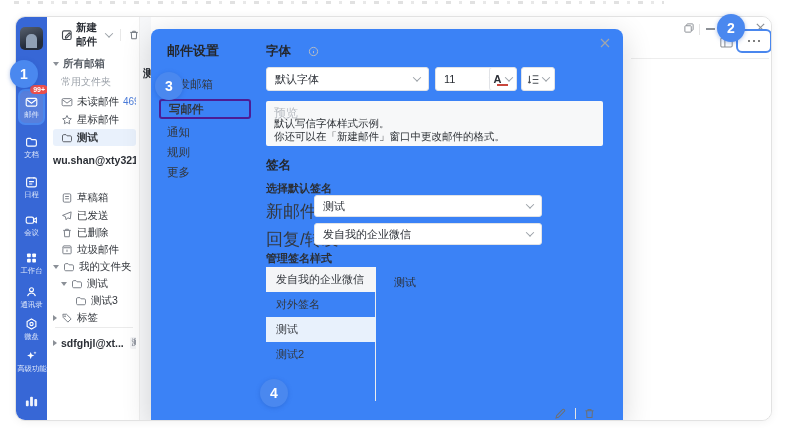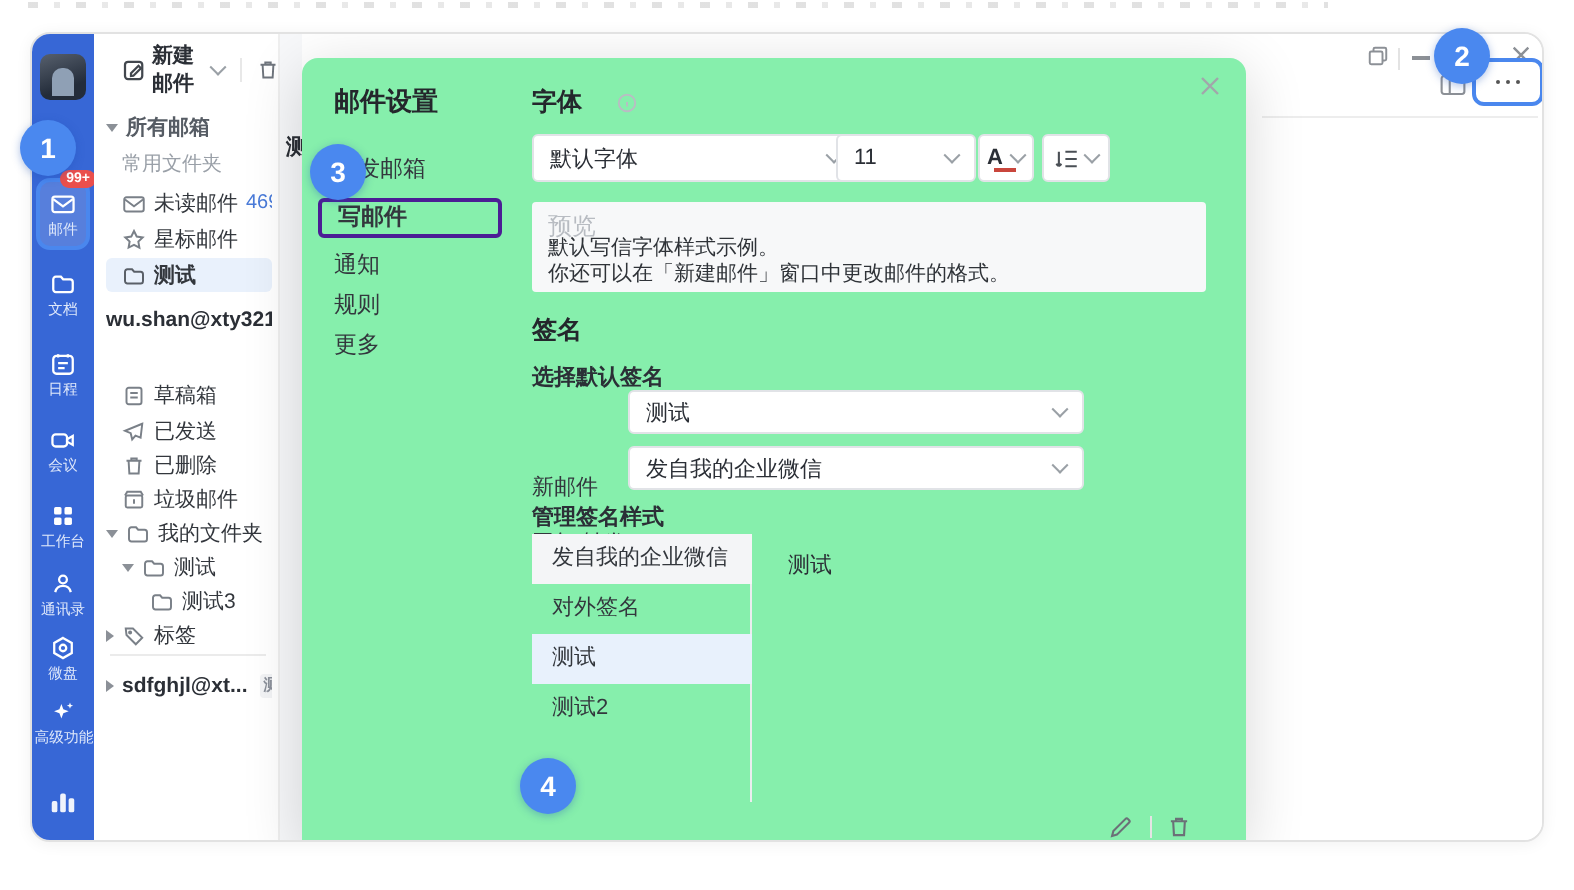--- a/index.html
+++ b/index.html
@@ -47,30 +47,30 @@
   
   .rpane { position:absolute; left:607px; top:0; right:0; height:405px; background:#fff; }
   .rpane .hdiv { position:absolute; left:8px; right:2px; top:41px; border-top:1px solid #ededed; }
   .wc { position:absolute; display:flex; align-items:center; color:#8c9096; }
   .wc-sep { width:1px; height:11px; background:#e3e3e3; }
   .minus { width:9px; height:1.5px; background:#8c9096; }
   .morebox { position:absolute; left:720px; top:12px; width:36px; height:24px; border:2px solid #4a87ee; border-radius:6px;
     background:#fff; display:flex; align-items:center; justify-content:center; gap:2.5px; cursor:pointer; }
   .dot { width:2.5px; height:2.5px; border-radius:50%; background:#555; }
   
-  .modal { position:absolute; left:135px; top:12px; width:472px; height:393px; background:#86efac; border-radius:8px 8px 0 0;
+  .modal { position:absolute; left:135px; top:12px; width:472px; height:393px; background:#3b82f6; border-radius:8px 8px 0 0;
     box-shadow:0 6px 30px rgba(0,0,0,.16); }
   .m-title { position:absolute; left:16px; top:13px; font-size:13px; font-weight:bold; color:#24272c; }
   .m-close { position:absolute; left:448px; top:8px; color:#a2a6ab; cursor:pointer; }
   .m-item { position:absolute; left:16px; font-size:11.5px; color:#33373d; cursor:pointer; }
   .m-item.boxed { left:8px; top:70px; width:92px; height:20px; border:2px solid #4c1d95; border-radius:3px;
     padding-left:8px; line-height:16px; font-weight:bold; }
   .h1 { position:absolute; font-size:12.5px; font-weight:bold; color:#24272c; display:flex; align-items:center; gap:17px; }
   .h2 { position:absolute; font-size:11px; font-weight:bold; color:#2b2f36; }
-  .lab { position:absolute; font-size:11px; color:#33373d;margin-top:36px; }
+  .lab { position:absolute; font-size:17px; color:#33373d; }
   .dd { position:absolute; border:1px solid #e1e3e7; border-radius:3px; background:#fff; display:flex; align-items:center;
     padding:0 8px; font-size:11px; color:#2b2f36; cursor:pointer; }
   .chev { width:6px; height:6px; border-right:1.3px solid #9aa0a6; border-bottom:1.3px solid #9aa0a6; transform:rotate(45deg) translate(-1px,-1px); flex:none; }
   .dd .chev { margin-left:auto; }
   .tbtn { position:absolute; border:1px solid #e1e3e7; border-radius:3px; background:#fff; display:flex; align-items:center;
     justify-content:center; gap:3px; cursor:pointer; }
   .a-letter { font-size:11px; font-weight:bold; color:#2b2f36; line-height:10px; }
   .a-bar { position:absolute; left:7px; bottom:4px; width:11px; height:2.5px; background:#c9463c; }
   .pv { position:absolute; left:115px; top:72px; width:337px; height:45px; background:#f7f8f9; border-radius:2px; }
   .pv .pvl { position:absolute; left:8px; top:4px; font-size:12px; color:#b8bcc2; }
@@ -376,21 +376,21 @@
               <circle cx="8" cy="8" r="6"></circle>
               <path d="M8 7.3v3.2M8 5v.3"></path>
             </svg>
           </span>
       </div>
 
       <div class="dd" style="left:115px;top:38px;width:163px;height:24px">
         <span>默认字体</span>
         <span class="chev"></span>
       </div>
-      <div class="dd" style="left:267px;top:38px;width:70px;height:24px">
+      <div class="dd" style="left:284px;top:38px;width:70px;height:24px">
         <span>11</span>
         <span class="chev"></span>
       </div>
       <div class="tbtn" style="left:338px;top:38px;width:28px;height:24px">
         <span class="a-letter">A</span>
         <span class="a-bar"></span>
         <span class="chev" style="margin-left:2px"></span>
       </div>
       <div class="tbtn" style="left:370px;top:38px;width:34px;height:24px">
         <span>

